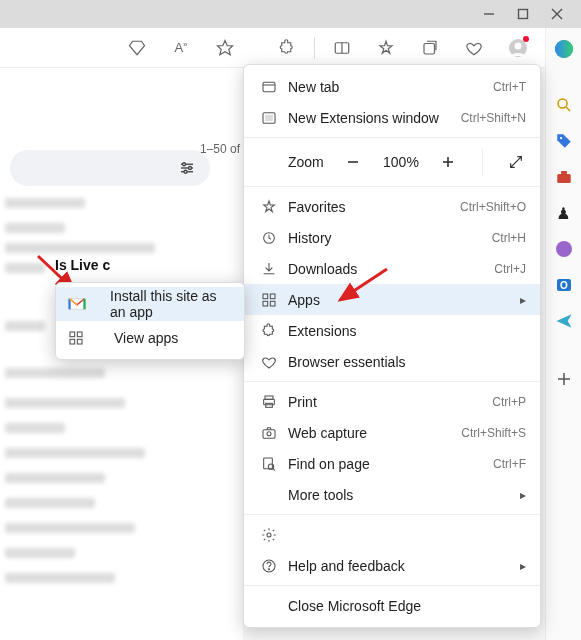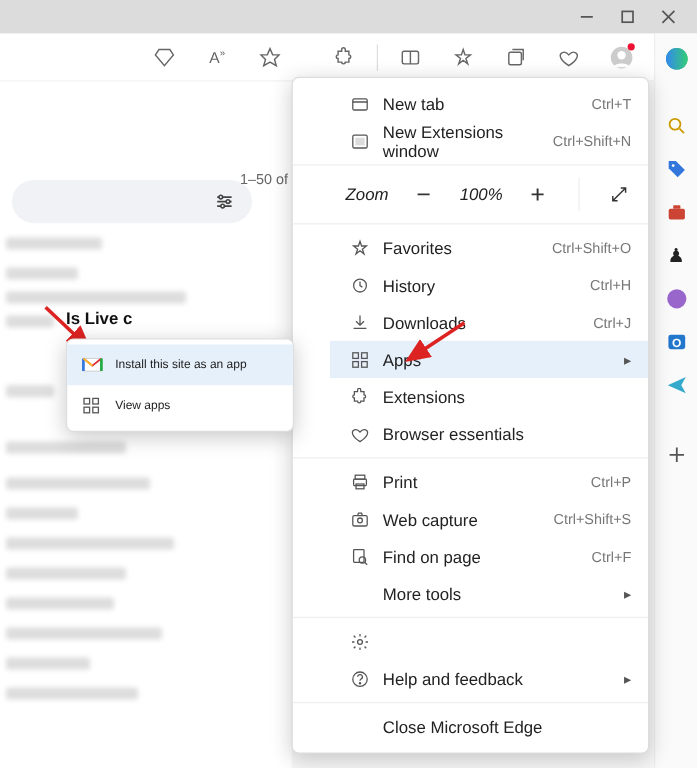--- a/index.html
+++ b/index.html
@@ -86,47 +86,46 @@
       padding: 6px 0;
     }
     .menu-item {
       display: flex;
       align-items: center;
       height: 31px;
       padding: 0 14px;
       font-size: 14px;
       color: #222;
       position: relative;
-      margin-left: 31px;
     }
     .menu-item.hovered { background: #e6f0fb; }
     .menu-item .mi-icon { width: 22px; display:flex; align-items:center; justify-content:center; color:#555; margin-right: 8px; }
     .menu-item .mi-label { flex: 1; }
     .menu-item .mi-short { color:#777; font-size:12px; }
     .menu-item .mi-arrow { color:#555; font-size:12px; margin-left:8px; }
     .menu-sep { height:1px; background:#eee; margin:4px 0; }
-    .zoom-row { display:flex; align-items:center; height:40px; padding: 0 14px; gap:20px;font-style:italic; }
+    .zoom-row { display:flex; align-items:center; height:40px; padding: 0 14px; gap:20px; }
     .zoom-label { flex:1; padding-left:30px; }
     .zoom-btn { width:28px; height:28px; display:flex; align-items:center; justify-content:center; color:#333; }
     .zoom-val { width:44px; text-align:left; }
     .zoom-full-sep { width:1px; height:28px; background:#eee; margin:0 4px; }
     .submenu {
       position: absolute;
       top: 282px; left: 55px;
       width: 190px;
       background: #fff;
       border: 1px solid #ddd;
       border-radius: 6px;
       box-shadow: 0 4px 18px rgba(0,0,0,0.22);
       padding: 4px 0;
       z-index: 5;
     }
     .sub-item {
       display:flex; align-items:center;
-      height: 34px; padding: 0 12px; font-size: 10px;
+      height: 34px; padding: 0 12px; font-size: 14px; gap: 18px;
     }
     .sub-item.hovered { background:#e6f0fb; }
     .sub-item .si-icon { width:22px; display:flex; align-items:center; margin-right:6px; }
     .arrow-red { position:absolute; pointer-events:none; }
     .live-text { position:absolute; top:257px; left:55px; font-size:14px; font-weight:600; color:#111; }
     svg { display: block; }
   </style>
 </head>
 <body>
 

